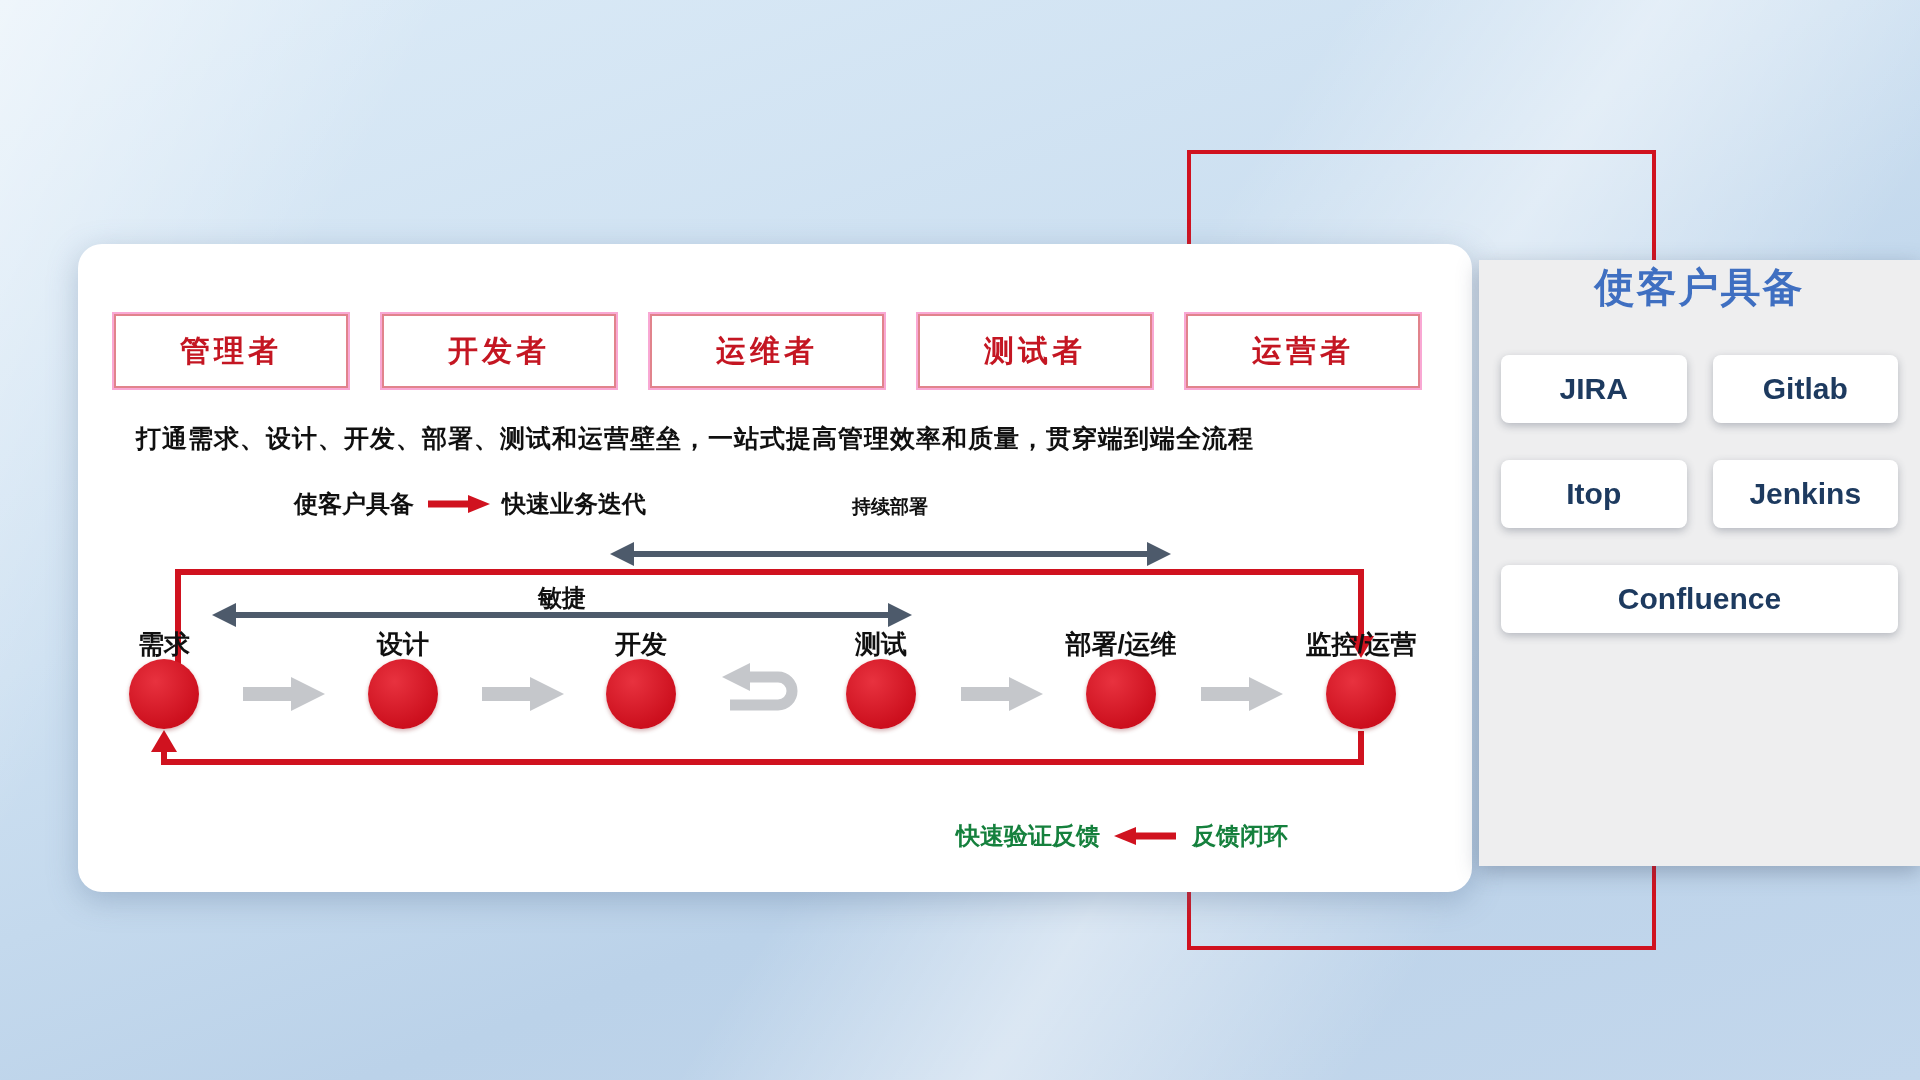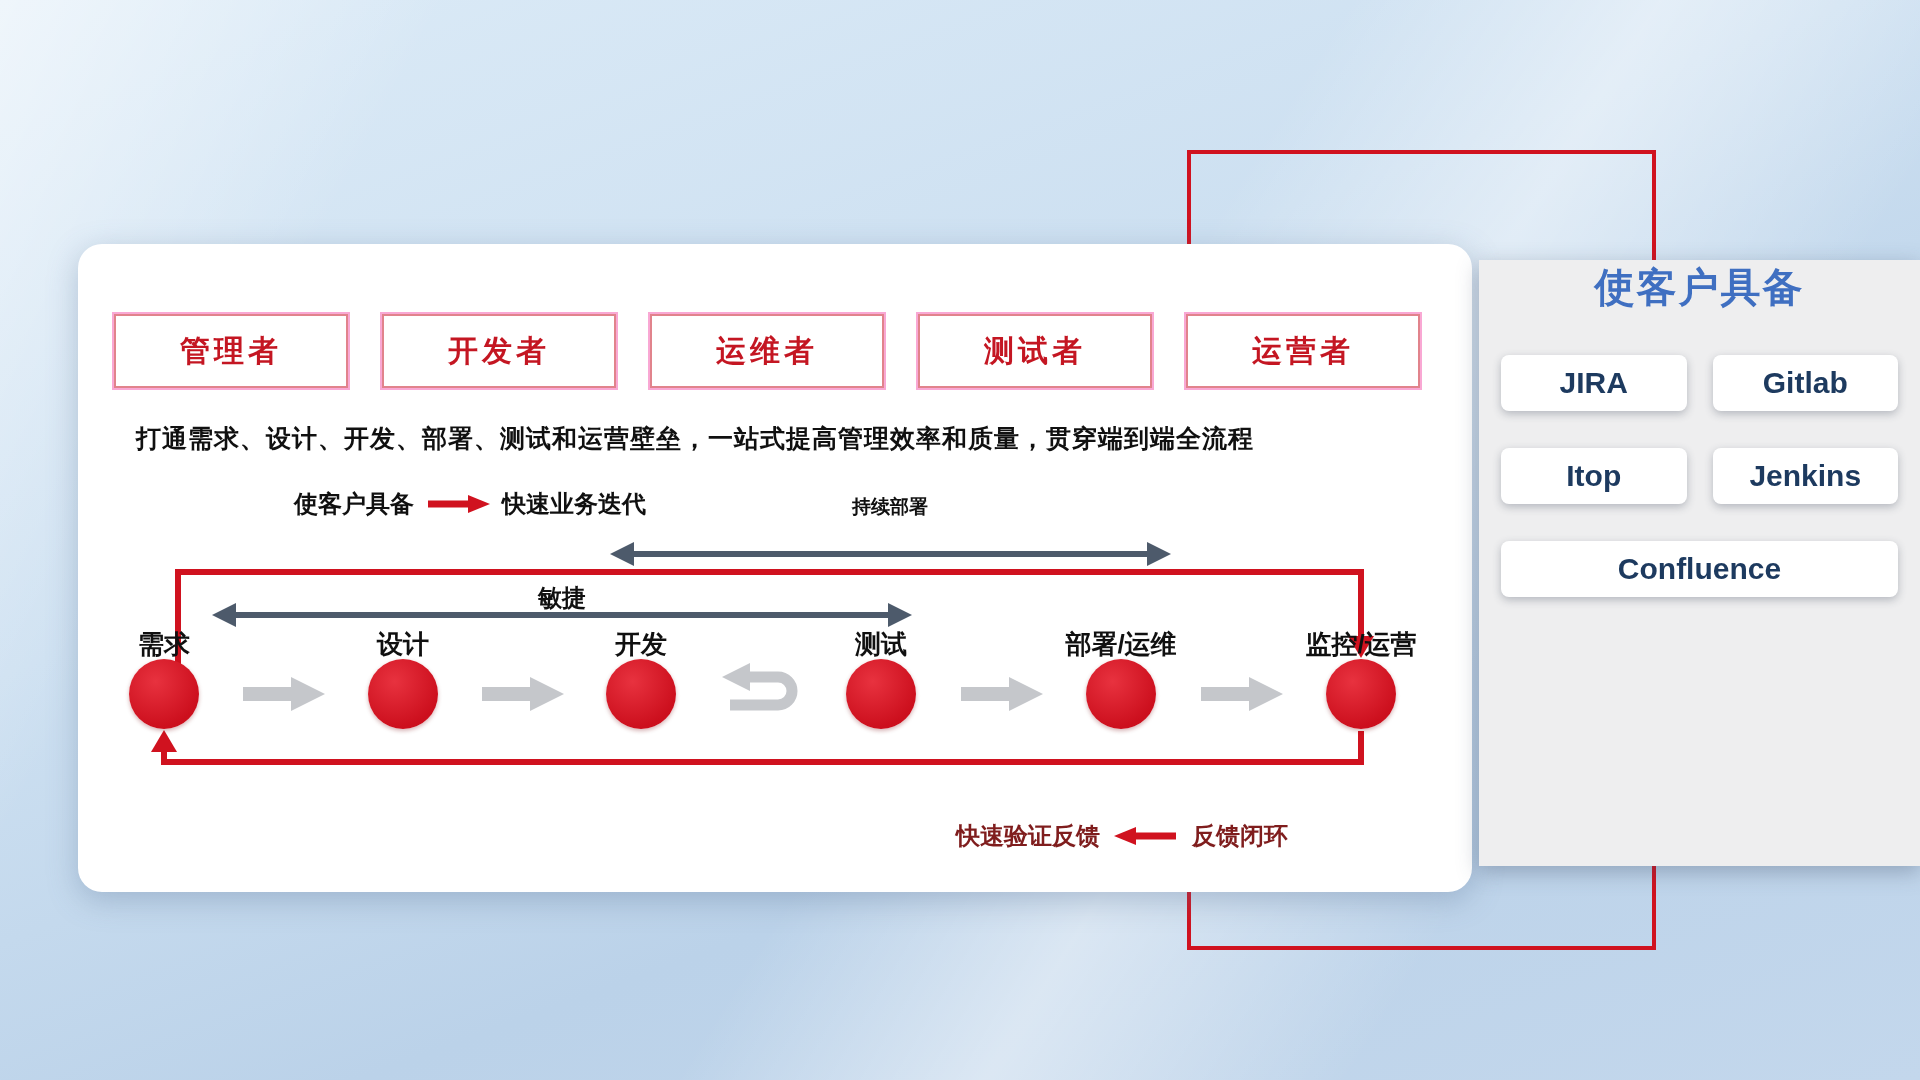--- a/index.html
+++ b/index.html
@@ -45,21 +45,21 @@
   }
 
   .legend-forward{
     position:absolute; left:216px; top:244px;
     display:flex; align-items:center; gap:12px;
     font-size:24px; font-weight:bold; color:#101010;
   }
   .legend-feedback{
     position:absolute; left:878px; top:576px;
     display:flex; align-items:center; gap:14px;
-    font-size:24px; font-weight:bold; color:#7f1d1d;
+    font-size:24px; font-weight:bold; color:#15803d;
   }
 
   .cd-label{
     position:absolute; left:712px; top:250px; width:200px; text-align:center;
     font-size:19px; font-weight:bold; color:#101010;
   }
   .agile-label{
     position:absolute; left:434px; top:338px; width:100px; text-align:center;
     font-size:24px; font-weight:bold; color:#101010;
   }
@@ -86,21 +86,21 @@
     text-align:center; color:#3f6fc1; font-weight:bold; letter-spacing:2px;
   }
   .panel-title1{ font-size:40px; }
   .panel-title2{ font-size:40px; margin-top:22px; }
   .tools{
     margin:40px 22px 0 22px;
     display:grid; grid-template-columns:1fr 1fr;
     column-gap:26px; row-gap:37px;
   }
   .tool-box{
-    height:56px; background:#fff; border-radius:8px;
+    height:68px; background:#fff; border-radius:8px;
     box-shadow:0 3px 8px rgba(50,60,80,.30);
     display:flex; align-items:center; justify-content:center;
     font-size:30px; font-weight:bold; color:#1d3a5f;
   }
   .tool-wide{ grid-column:1 / span 2; }
 </style>
 </head>
 <body>
 
 <div class="red-frame"></div>

